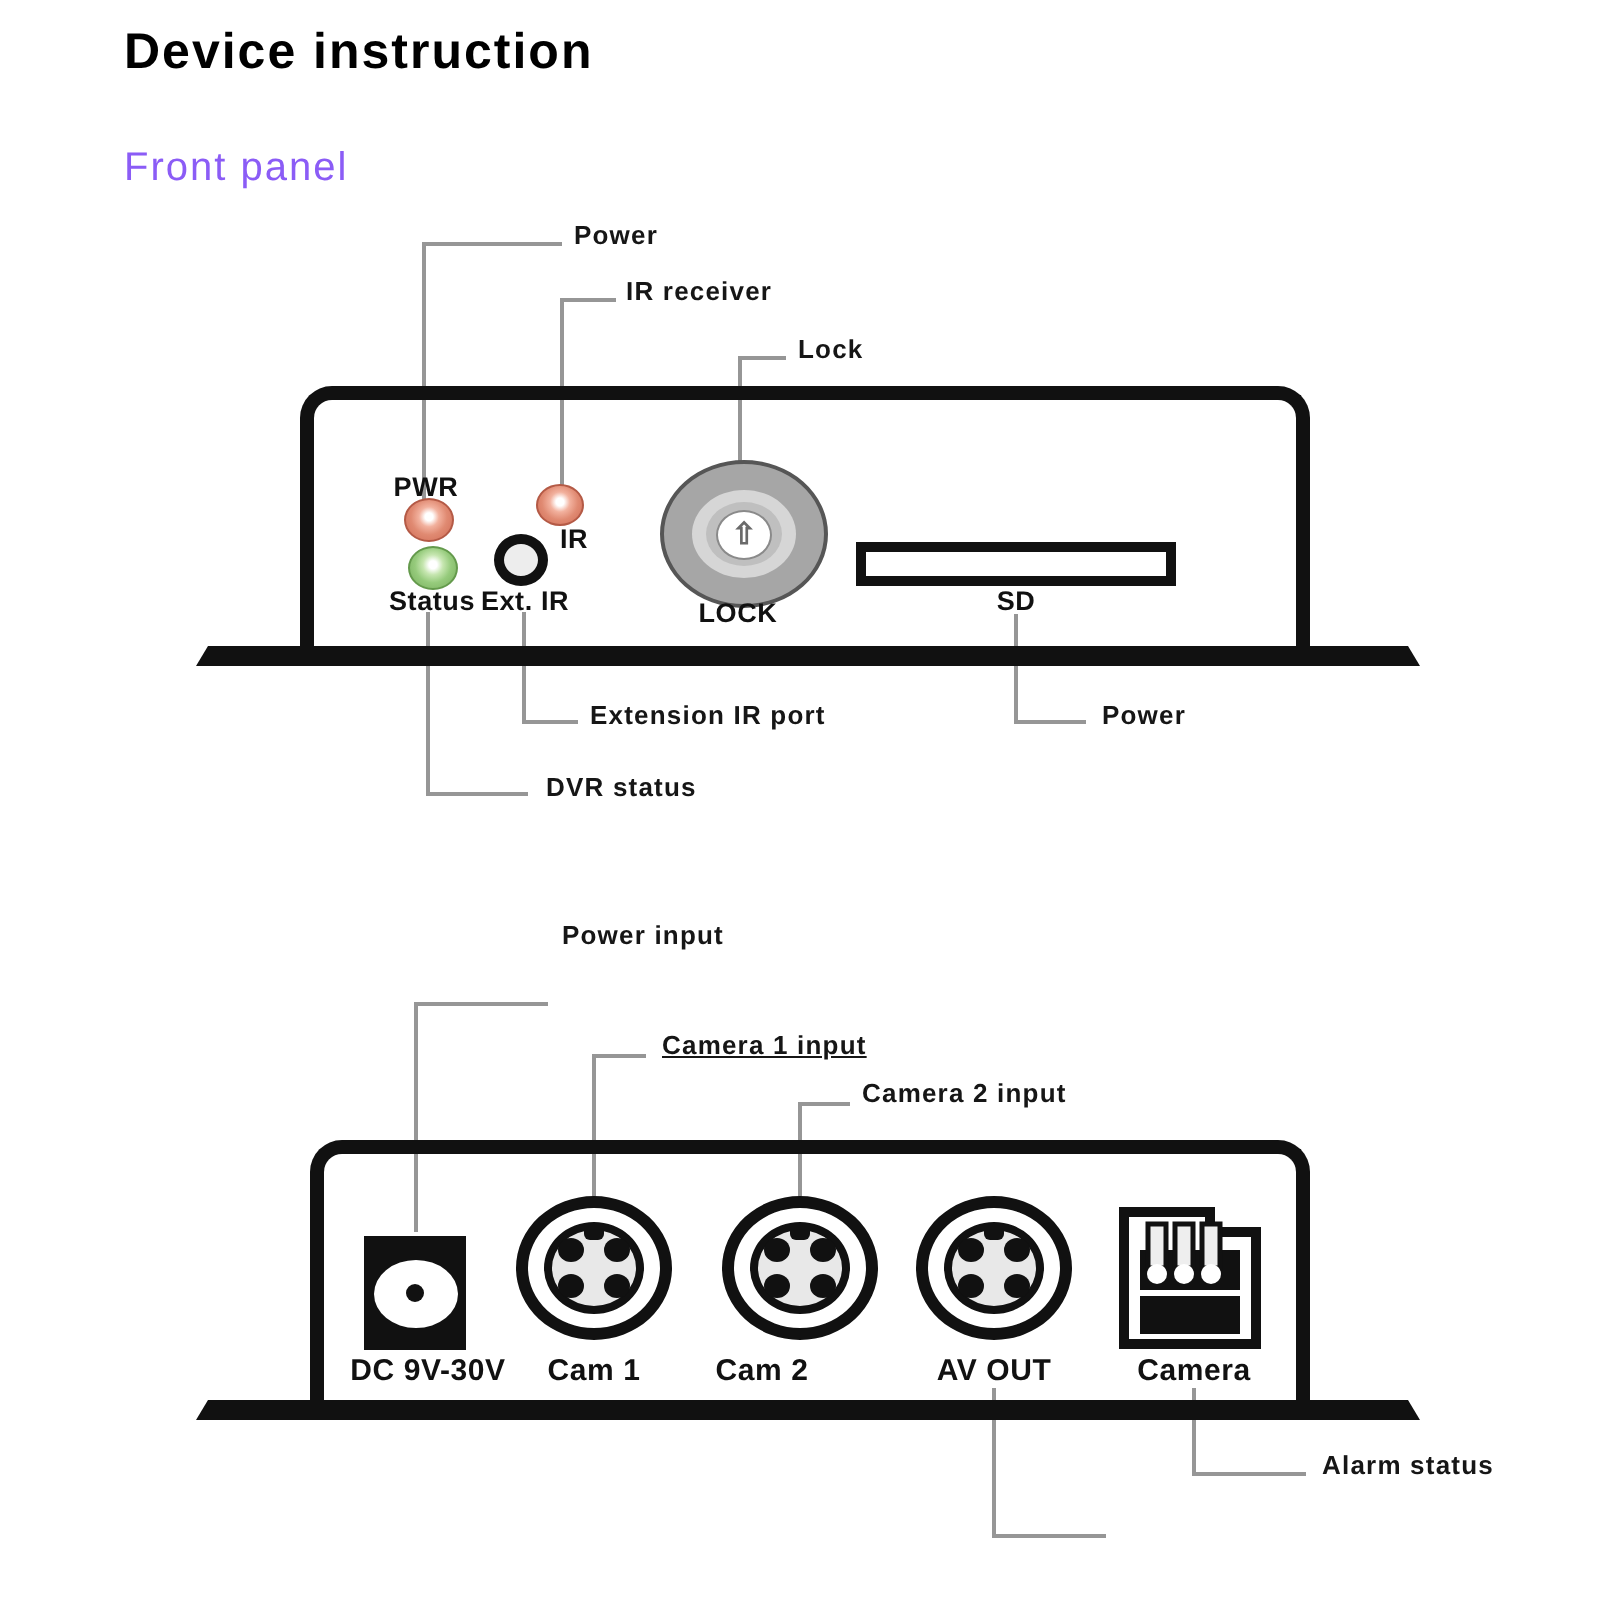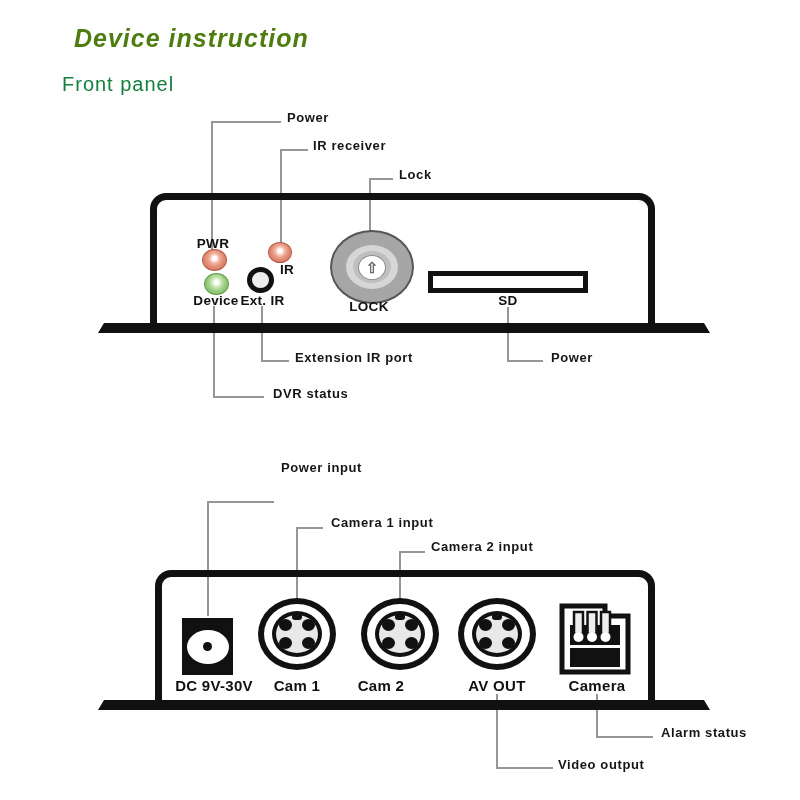--- a/index.html
+++ b/index.html
@@ -1,25 +1,25 @@
 <!DOCTYPE html>
 <html><head>
 <meta charset="utf-8">
 <style>
   html,body{margin:0;padding:0;background:#ffffff;}
   .canvas{
     position:relative;width:800px;height:800px;background:#ffffff;
     font-family:"Liberation Sans", sans-serif;color:#161616;overflow:hidden;
   }
   .title{
-    position:absolute;left:62px;top:12px;margin:12px;
-    font-size:25px;font-weight:bold;letter-spacing:1px;color:#4d7c0f;font-style:italic;
+    position:absolute;left:62px;top:12px;margin:0;
+    font-size:25px;font-weight:bold;letter-spacing:1px;color:#000000;
   }
   .section-label{
-    position:absolute;left:62px;font-size:20px;color:#15803d;
+    position:absolute;left:62px;font-size:20px;color:#8b5cf6;
     letter-spacing:1px;white-space:pre;
   }
   .callout{
     position:absolute;font-size:13px;font-weight:bold;color:#161616;
     letter-spacing:0.6px;white-space:pre;z-index:5;
   }
   .vl{position:absolute;width:2px;background:#969696;z-index:1;}
   .hl{position:absolute;height:2px;background:#969696;z-index:1;}
   .panel{
     position:absolute;border:7px solid #111;border-bottom:none;
@@ -123,21 +123,21 @@
   <div class="callout" style="left:295px;top:350px;">Extension IR port</div>
   <div class="callout" style="left:551px;top:350px;">Power</div>
   <div class="callout" style="left:273px;top:386px;">DVR status</div>
 
   <div class="panel" style="left:150px;top:193px;width:491px;height:125px;"></div>
   <div class="flange" style="left:98px;top:323px;width:612px;height:10px;"></div>
 
   <div class="plabel" style="left:188px;top:236px;width:50px;">PWR</div>
   <div class="led led-red" style="left:202px;top:249px;width:23px;height:20px;"></div>
   <div class="led led-green" style="left:204px;top:273px;width:23px;height:20px;"></div>
-  <div class="plabel" style="left:185px;top:293px;width:62px;">Device</div>
+  <div class="plabel" style="left:185px;top:293px;width:62px;">Status</div>
 
   <div class="led led-red" style="left:268px;top:242px;width:22px;height:19px;"></div>
   <div class="plabel" style="left:272px;top:262px;width:30px;">IR</div>
   <div class="extir-btn" style="left:247px;top:267px;"></div>
   <div class="plabel" style="left:234px;top:293px;width:57px;">Ext. IR</div>
 
   <div class="lock-outer">
     <div class="lock-mid">
       <div class="lock-ring">
         <div class="lock-key">
@@ -157,24 +157,23 @@
   <div class="vl" style="left:296px;top:528px;height:72px;"></div>
   <div class="hl" style="left:296px;top:527px;width:27px;"></div>
   <div class="vl" style="left:399px;top:552px;height:48px;"></div>
   <div class="hl" style="left:399px;top:551px;width:26px;"></div>
   <div class="vl" style="left:496px;top:694px;height:75px;"></div>
   <div class="hl" style="left:496px;top:767px;width:57px;"></div>
   <div class="vl" style="left:596px;top:694px;height:44px;"></div>
   <div class="hl" style="left:596px;top:736px;width:57px;"></div>
 
   <div class="callout" style="left:281px;top:460px;">Power input</div>
-  <div class="callout" style="left:331px;top:515px;">Camera 1 input</div>
+  <div class="callout" style="left:331px;top:515px;text-decoration:underline;">Camera 1 input</div>
   <div class="callout" style="left:431px;top:539px;">Camera 2 input</div>
   <div class="callout" style="left:661px;top:725px;">Alarm status</div>
-  <div class="callout" style="left:558px;top:757px;">Video output</div>
 
   <div class="panel" style="left:155px;top:570px;width:486px;height:125px;"></div>
   <div class="flange" style="left:98px;top:700px;width:612px;height:10px;"></div>
 
   <div class="dc-jack">
     <div class="dc-hole">
       <div class="dc-pin"></div>
     </div>
   </div>
   <div class="plabel plabel-lg" style="left:160px;top:677px;width:108px;">DC 9V-30V</div>

